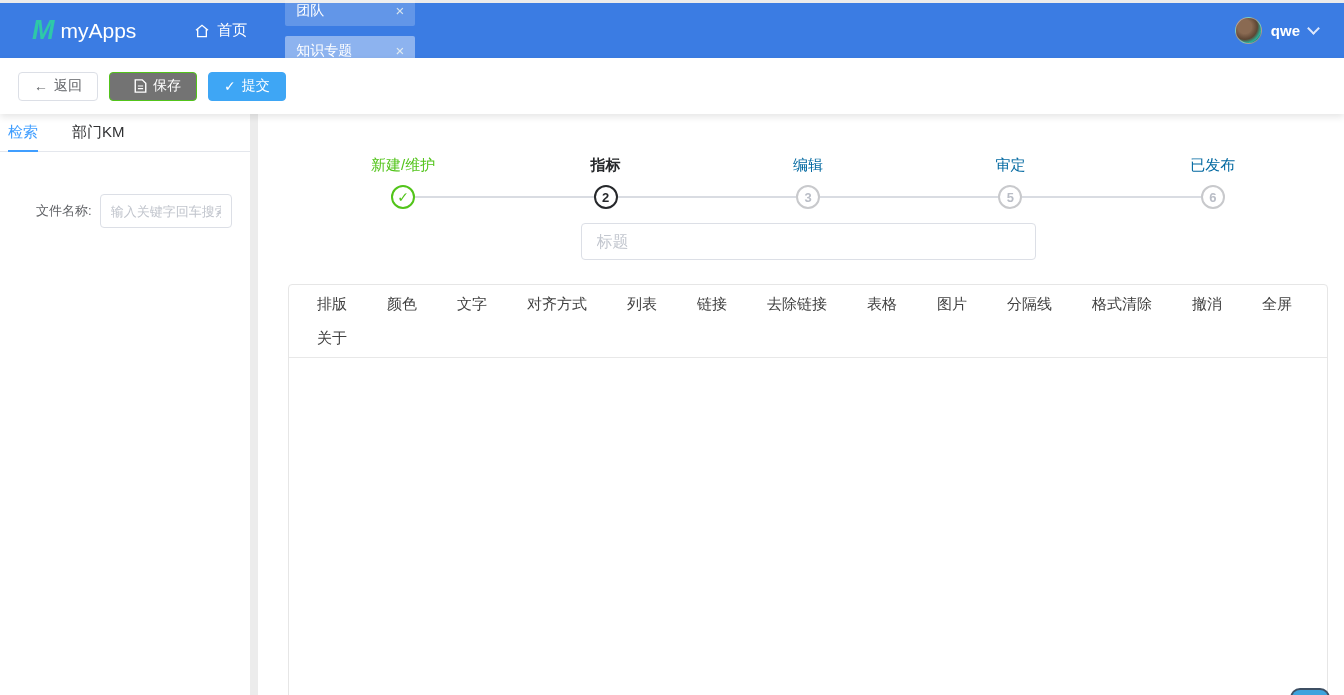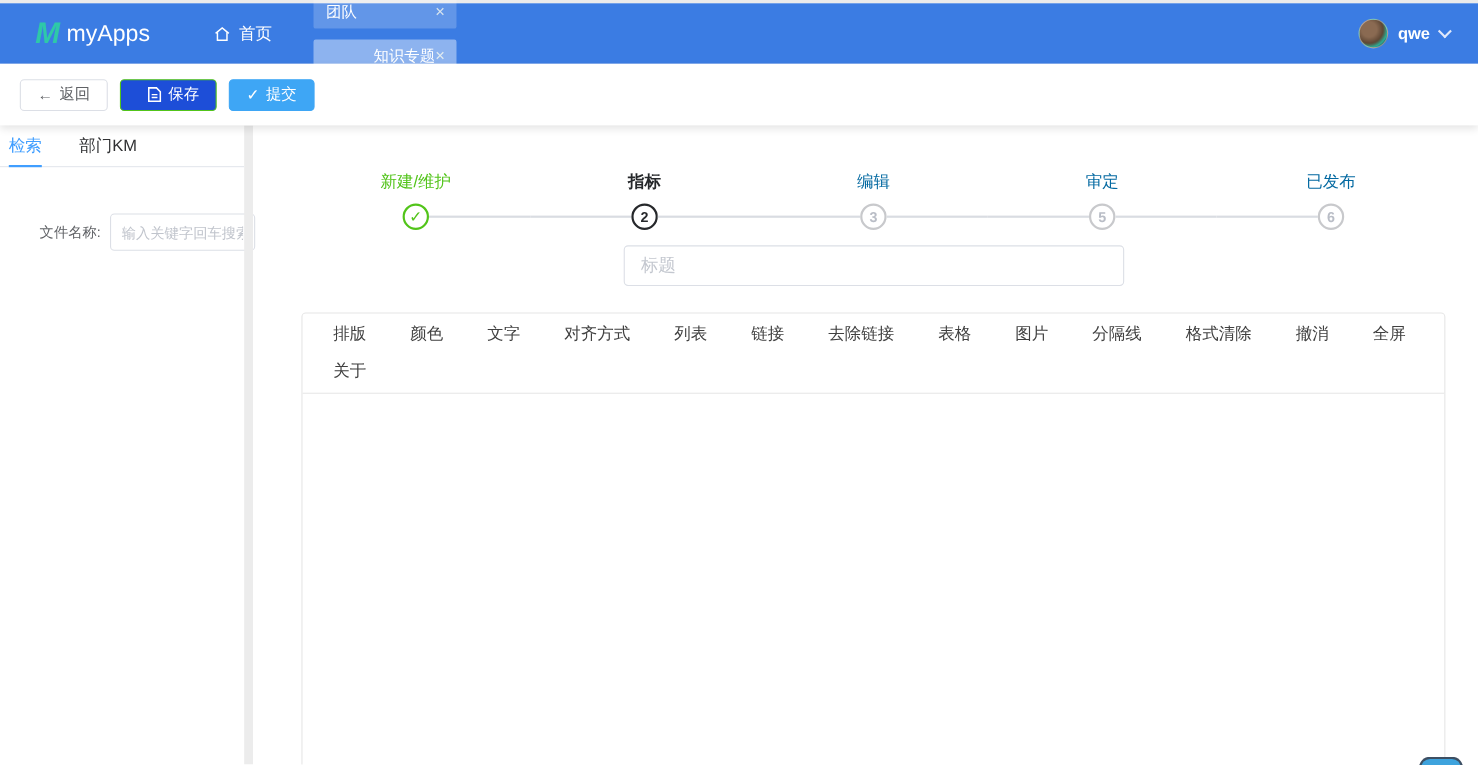--- a/index.html
+++ b/index.html
@@ -10,44 +10,44 @@
   .topstrip { height:3px; background:#ebebeb; }
   .navbar { height:55px; background:#3b7ce3; display:flex; align-items:center; padding:0 20px; }
   .logo { display:flex; align-items:center; gap:8px; cursor:pointer; margin-left:12px; }
   .logo-m { color:#2ec8a8; font-size:27px; font-weight:bold; font-style:italic; letter-spacing:-2px; }
   .logo-text { color:#fff; font-size:21px; }
   .nav-home { display:flex; align-items:center; gap:7px; color:#fff; font-size:15px; margin-left:58px; cursor:pointer; }
   .nav-tabs { display:flex; gap:10px; margin-left:38px;flex-direction:column; }
   .nav-tab { width:130px; height:30px; border-radius:2px; display:flex; align-items:center;
     justify-content:space-between; padding:0 11px; color:#fff; font-size:14px;
     background:rgba(255,255,255,0.20); cursor:pointer; }
-  .nav-tab.current { background:rgba(255,255,255,0.42);justify-content:flex-end; }
+  .nav-tab.current { background:rgba(255,255,255,0.42); }
   .tab-close { color:rgba(255,255,240,0.75); font-size:15px; line-height:1; cursor:pointer; }
   .user-box { margin-left:auto; display:flex; align-items:center; gap:9px; cursor:pointer; margin-right:6px; }
   .avatar { width:27px; height:27px; border-radius:50%;
     background:radial-gradient(circle at 35% 35%, #8a6a52 0 30%, #5d4634 55%, #27b39a 72%, #314048 80%);
     border:1px solid rgba(255,255,255,0.4); }
   .user-name { color:#fff; font-size:15px; font-weight:bold; }
   .chev { width:9px; height:9px; border-right:2px solid #dfe8fb; border-bottom:2px solid #dfe8fb;
     transform:rotate(45deg); margin-top:-4px; }
 
   
   .actionbar { height:56px; background:#fff; display:flex; align-items:center; gap:11px;
     padding-left:18px; position:relative; z-index:3; box-shadow:0 3px 7px rgba(0,0,0,0.10); }
   .btn { height:29px; border-radius:4px; font-size:14px; display:inline-flex; align-items:center;
     gap:6px; padding:0 15px; cursor:pointer; border:1px solid transparent;
     font-family:"Liberation Sans","DejaVu Sans",sans-serif; }
   .btn-back { background:#fff; border-color:#dcdfe6; color:#606266; }
-  .btn-save { background:#1d4ed8; color:#fff; border-color:#52c41a;padding-left:24px; }
+  .btn-save { background:#737373; color:#fff; border-color:#52c41a;padding-left:24px; }
   .btn-submit { background:#3ea6f5; color:#fff; border-color:#3ea6f5; }
   .btn svg { display:block; }
 
   
   .content { display:flex; height:581px; }
-  .sidebar { width:222px; background:#fff;border-radius:28px; }
+  .sidebar { width:250px; background:#fff;border-radius:28px; }
   .side-tabs { display:flex; gap:34px; padding:0 8px; height:38px; align-items:center;
     border-bottom:1px solid #e4e7ed; font-size:15px; color:#303133; }
   .side-tab { cursor:pointer; height:100%; display:flex; align-items:center; position:relative; }
   .side-tab.active { color:#409eff; }
   .side-tab.active::after { content:""; position:absolute; left:0; right:0; bottom:-1px;
     height:2px; background:#409eff; }
   .file-row { margin-top:42px; display:flex; align-items:center; padding-left:36px; gap:8px; }
   .file-label { font-size:13px; color:#606266; white-space:nowrap; }
   .file-input { width:132px; height:34px; border:1px solid #dcdfe6; border-radius:4px;
     padding:0 10px; font-size:13px; color:#606266; outline:none;

